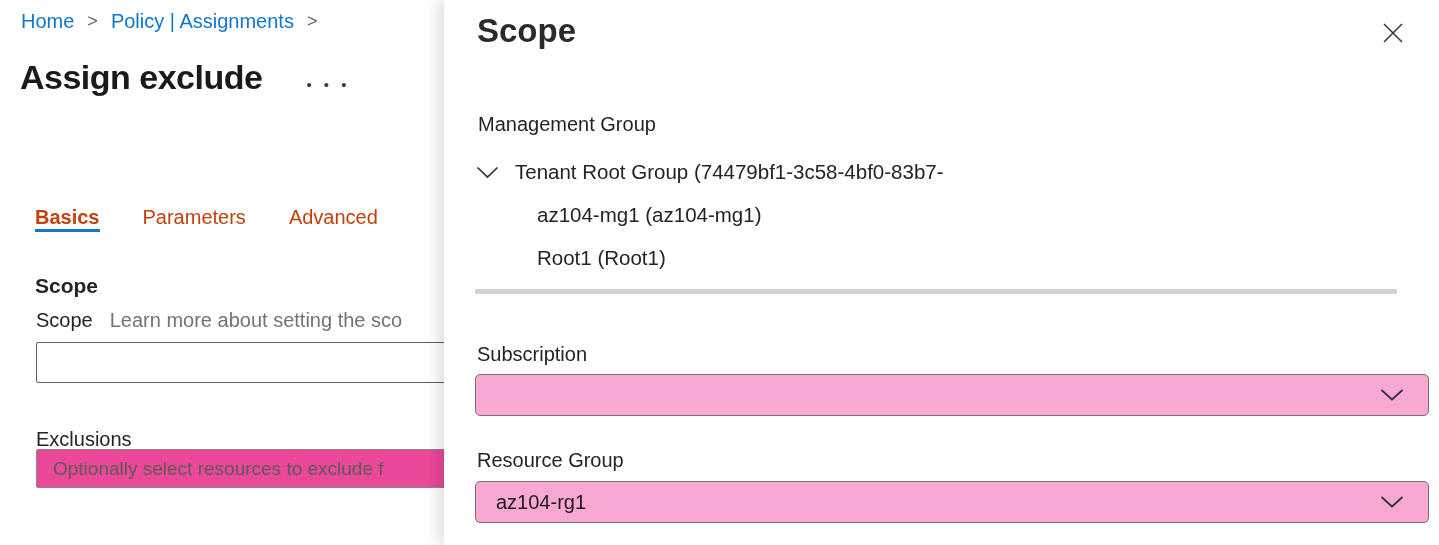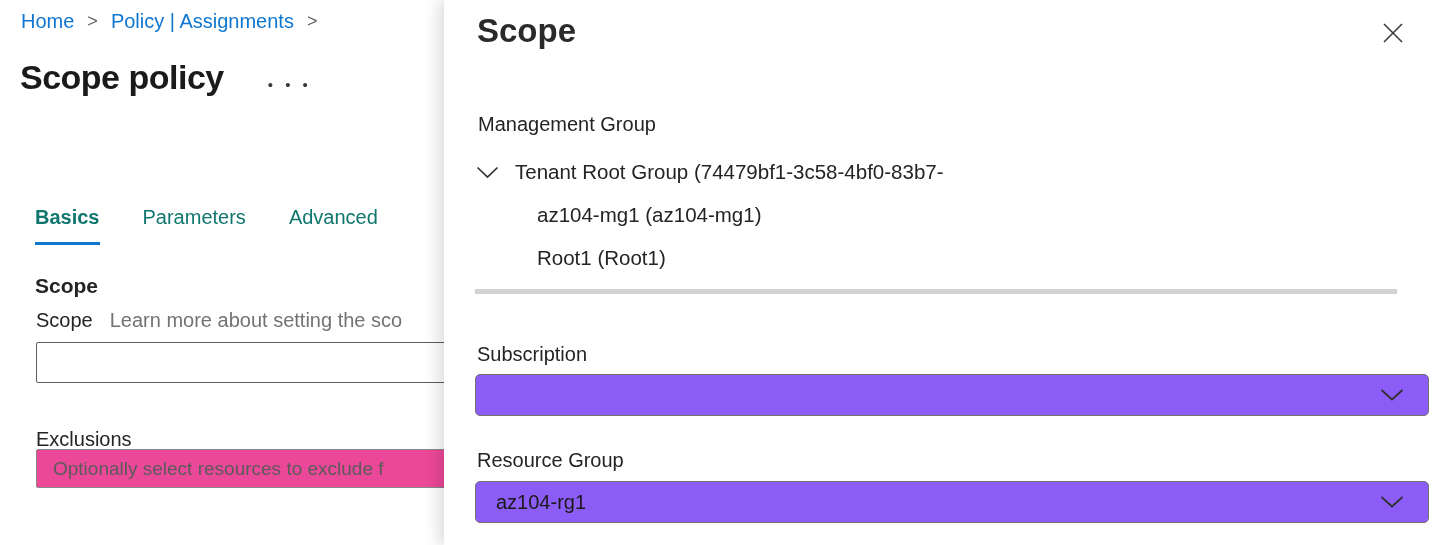--- a/index.html
+++ b/index.html
@@ -13,21 +13,21 @@
                 font-size:20px; white-space:nowrap; }
   .breadcrumb a { color:#0f77d0; text-decoration:none; cursor:pointer;text-align:right; }
   .crumb-sep { color:#616161; margin:0 13px; font-size:18px; }
 
   .title-row { position:absolute; top:58px; left:20px; display:flex; align-items:center; }
   .page-title { font-size:34px; font-weight:700; color:#1b1a19; letter-spacing:-0.5px; }
   .more-btn { margin-left:44px; margin-top:14px; font-size:15px; letter-spacing:4px;
               color:#3b3a39; background:none; border:none; cursor:pointer; line-height:1; }
 
   .tabs { position:absolute; top:206px; left:35px; display:flex; gap:43px; font-size:20px; }
-  .tab { padding-bottom:13px; cursor:pointer; color:#0f766e; border-bottom:3px solid transparent; }
+  .tab { cursor:pointer; color:#c2410c; border-bottom:3px solid transparent; }
   .tab.active { font-weight:700; border-bottom-color:#0f77d0; }
 
   .section-heading { position:absolute; top:274px; left:35px; font-size:21px; font-weight:700; }
 
   .field-label-row { position:absolute; top:309px; left:36px; font-size:20px;
                      display:flex; align-items:baseline; white-space:nowrap; }
   .field-label-row a { color:#737373; text-decoration:none; margin-left:17px; cursor:pointer; }
 
   .scope-input { position:absolute; top:342px; left:36px; width:646px; height:41px;
                  border:1px solid #605e5c; border-radius:2px; background:#fff;
@@ -60,42 +60,42 @@
   .tree-indent { padding-left:93px; }
 
   .divider { position:absolute; top:289px; left:31px; width:922px; height:5px;
              background:#d4d2d0; }
 
   .panel-field-label { position:absolute; left:33px; font-size:20px; }
   .lbl-subscription { top:343px; }
   .lbl-resource-group { top:449px; }
 
   .dropdown { position:absolute; left:31px; width:954px; height:42px;
-              border:1px solid #757270; border-radius:5px; background:#8b5cf6;
+              border:1px solid #757270; border-radius:5px; background:#f9a8d4;
               display:flex; align-items:center; cursor:pointer; font-size:20px;
               padding:0 20px; color:#1b1a19; }
   .dd-subscription { top:374px; }
   .dd-resource-group { top:481px; }
   .dd-chevron { position:absolute; right:24px; top:50%; transform:translateY(-50%);
                 display:flex; }
 </style>
 </head>
 <body>
 
 <div class="main">
 
   <nav class="breadcrumb">
     <a>Home</a>
     <span class="crumb-sep">&gt;</span>
     <a>Policy | Assignments</a>
     <span class="crumb-sep">&gt;</span>
   </nav>
 
   <div class="title-row">
-    <h1 class="page-title">Scope policy</h1>
+    <h1 class="page-title">Assign exclude</h1>
     <button class="more-btn">• • •</button>
   </div>
 
   <div class="tabs">
     <div class="tab active">Basics</div>
     <div class="tab">Parameters</div>
     <div class="tab">Advanced</div>
   </div>
 
   <h2 class="section-heading">Scope</h2>

